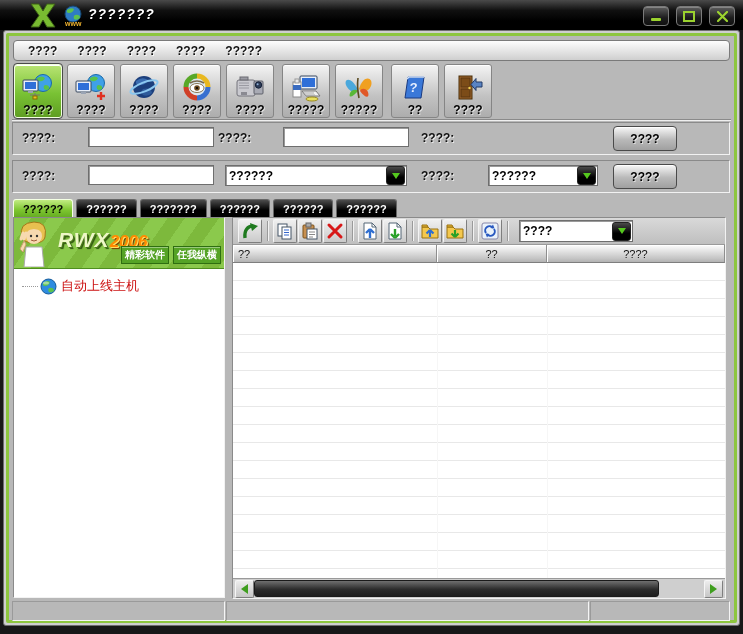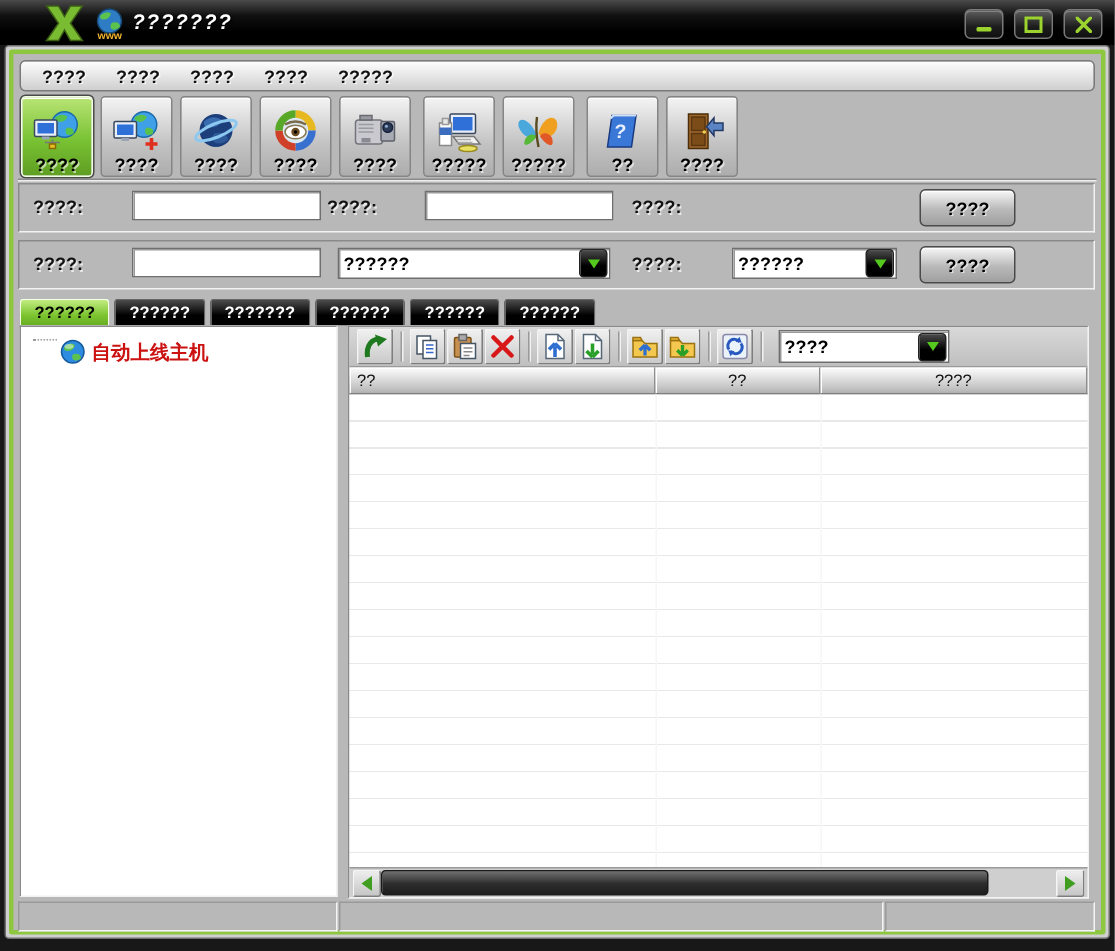--- a/index.html
+++ b/index.html
@@ -71,21 +71,21 @@
   .char{position:absolute;left:2px;top:1px;width:40px;height:48px;}
   .logo-line{position:absolute;left:44px;top:10px;white-space:nowrap;}
   .logo-rwx{font-size:21px;font-weight:bold;font-style:italic;color:#eef7c8;letter-spacing:1px;
     text-shadow:1px 1px 0 #4a7a1a,2px 2px 1px #2f5510;}
   .logo-year{font-size:17px;font-weight:bold;font-style:italic;color:#ff8a00;
     text-shadow:1px 1px 0 #ffe060,2px 2px 1px #7a3a00;}
   .badges{position:absolute;right:3px;bottom:4px;display:flex;gap:4px;}
   .badge{background:#55a326;border:1px solid #2e6e10;color:#fff;font-size:10px;font-weight:bold;
     padding:1px 3px;box-shadow:inset 0 1px 0 rgba(255,255,255,.4);}
   .tree{padding-top:8px;}
-  .tree-row{display:flex;align-items:flex-start;margin-left:8px;cursor:pointer;font-weight:bold;}
+  .tree-row{display:flex;align-items:center;margin-left:8px;cursor:pointer;}
   .tree-dots{width:16px;border-top:1px dotted #9a9a9a;margin-right:2px;}
   .tree-ico{width:17px;height:17px;margin-right:4px;}
   .tree-label{font-size:13px;color:#cc1111;}
   .right-pane{position:absolute;top:181px;left:223px;width:494px;height:382px;background:#fff;
     border:1px solid;border-color:#8a8a8a #f2f2f2 #f2f2f2 #8a8a8a;box-sizing:border-box;display:flex;flex-direction:column;}
   
   .list-toolbar{height:26px;background:linear-gradient(#d9d9d9,#bfbfbf);border-bottom:1px solid #9a9a9a;
     display:flex;align-items:center;padding-left:5px;flex:0 0 auto;}
   .mini-btn{width:22px;height:22px;margin-right:1px;border:1px solid;border-color:#f4f4f4 #7e7e7e #7e7e7e #f4f4f4;
     border-radius:2px;background:linear-gradient(#f0f0f0,#cacaca);display:flex;align-items:center;justify-content:center;cursor:pointer;}
@@ -307,20 +307,40 @@
         <div class="tabbar">
           <div class="tab active">??????</div>
           <div class="tab">??????</div>
           <div class="tab">???????</div>
           <div class="tab">??????</div>
           <div class="tab">??????</div>
           <div class="tab">??????</div>
         </div>
 
         <div class="left-pane">
+          <div class="banner">
+            <svg class="char" viewBox="0 0 40 48">
+              <path d="M6 18 q-4 -14 12 -15 q14 0 11 15 q-1 6 -11 6 q-10 0 -12 -6z" fill="#e8c050" stroke="#a07818"></path>
+              <circle cx="18" cy="17" r="8" fill="#f7d9b0"></circle>
+              <path d="M10 13 q8 -6 16 0 l-1 -5 q-7 -5 -14 0z" fill="#e8c050"></path>
+              <circle cx="15" cy="17" r="1.2" fill="#333"></circle>
+              <circle cx="21" cy="17" r="1.2" fill="#333"></circle>
+              <path d="M15 21 q3 2 6 0" stroke="#a05a3a" fill="none"></path>
+              <path d="M10 28 h16 l2 20 h-20 z" fill="#fff" stroke="#aaa"></path>
+              <path d="M4 30 l4 -8 2 3 -3 8z" fill="#f7d9b0" stroke="#caa070"></path>
+              <path d="M5 20 l2 -6 M8 20 l2 -6" stroke="#f7d9b0" stroke-width="3" stroke-linecap="round"></path>
+            </svg>
+            <div class="logo-line">
+              <span class="logo-rwx">RWX</span><span class="logo-year">2006</span>
+            </div>
+            <div class="badges">
+              <span class="badge">精彩软件</span>
+              <span class="badge">任我纵横</span>
+            </div>
+          </div>
           <div class="tree">
             <div class="tree-row">
               <span class="tree-dots"></span>
               <svg class="tree-ico" viewBox="0 0 17 17">
                 <circle cx="8.5" cy="8.5" r="7.5" fill="#2e8ce0" stroke="#145a9a"></circle>
                 <path d="M3 5 q4 -3.5 7 -1 q-1 4 -5 4 q-3 0 -2 -3z" fill="#5cc24e"></path>
                 <path d="M9 10 q5 -1 5 3 q-3 2.5 -5.5 .5 q-1 -2.5 .5 -3.5z" fill="#5cc24e"></path>
                 <ellipse cx="6" cy="5" rx="3" ry="1.6" fill="rgba(255,255,255,.45)"></ellipse>
               </svg>
               <span class="tree-label">自动上线主机</span>

